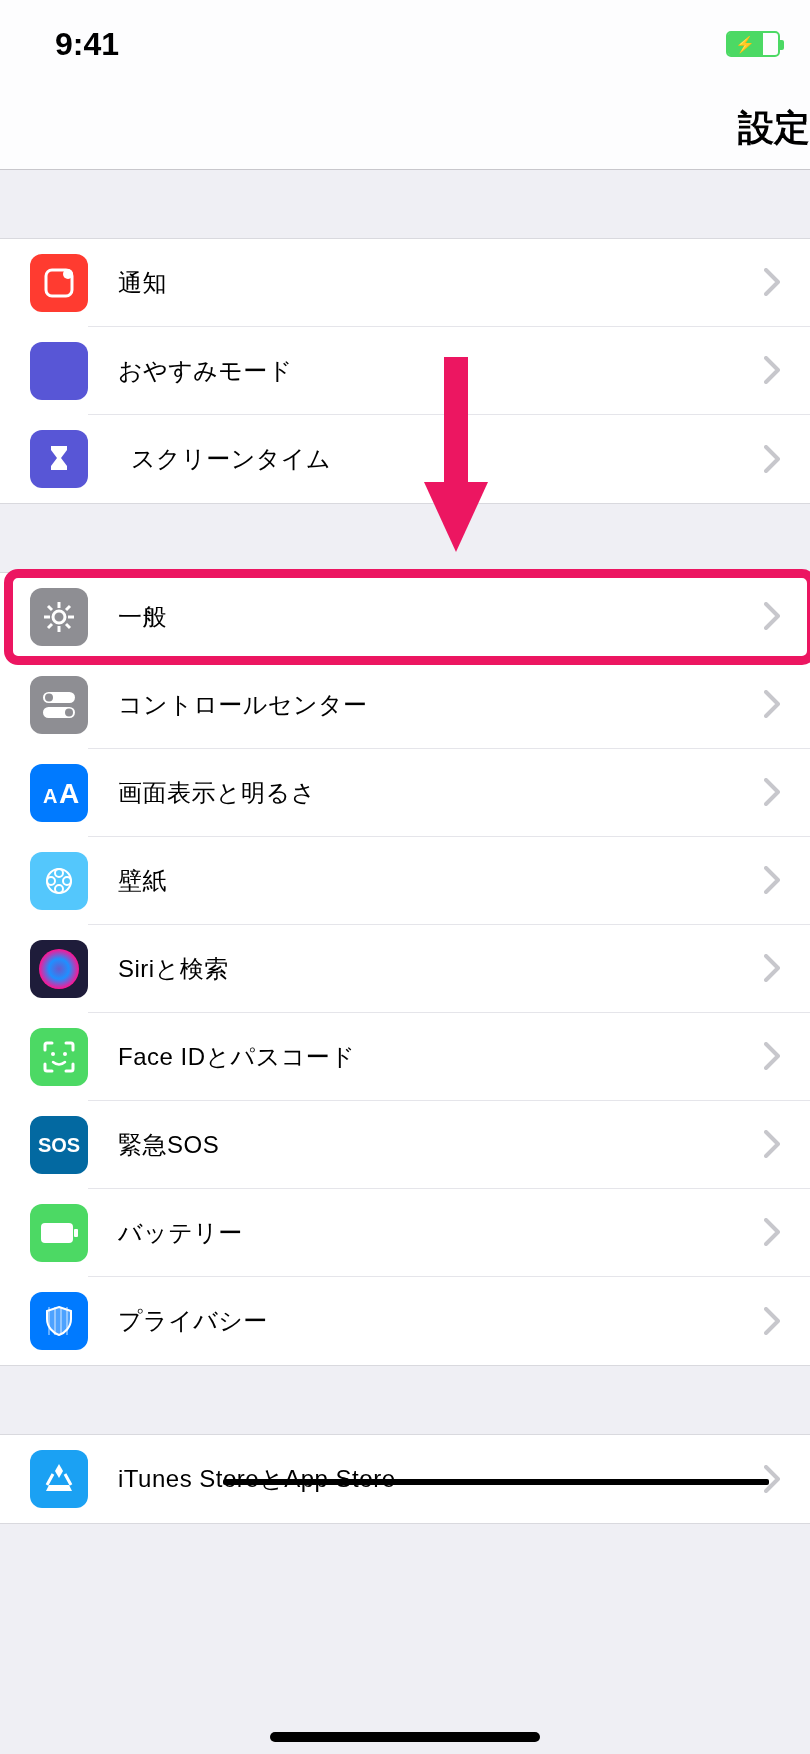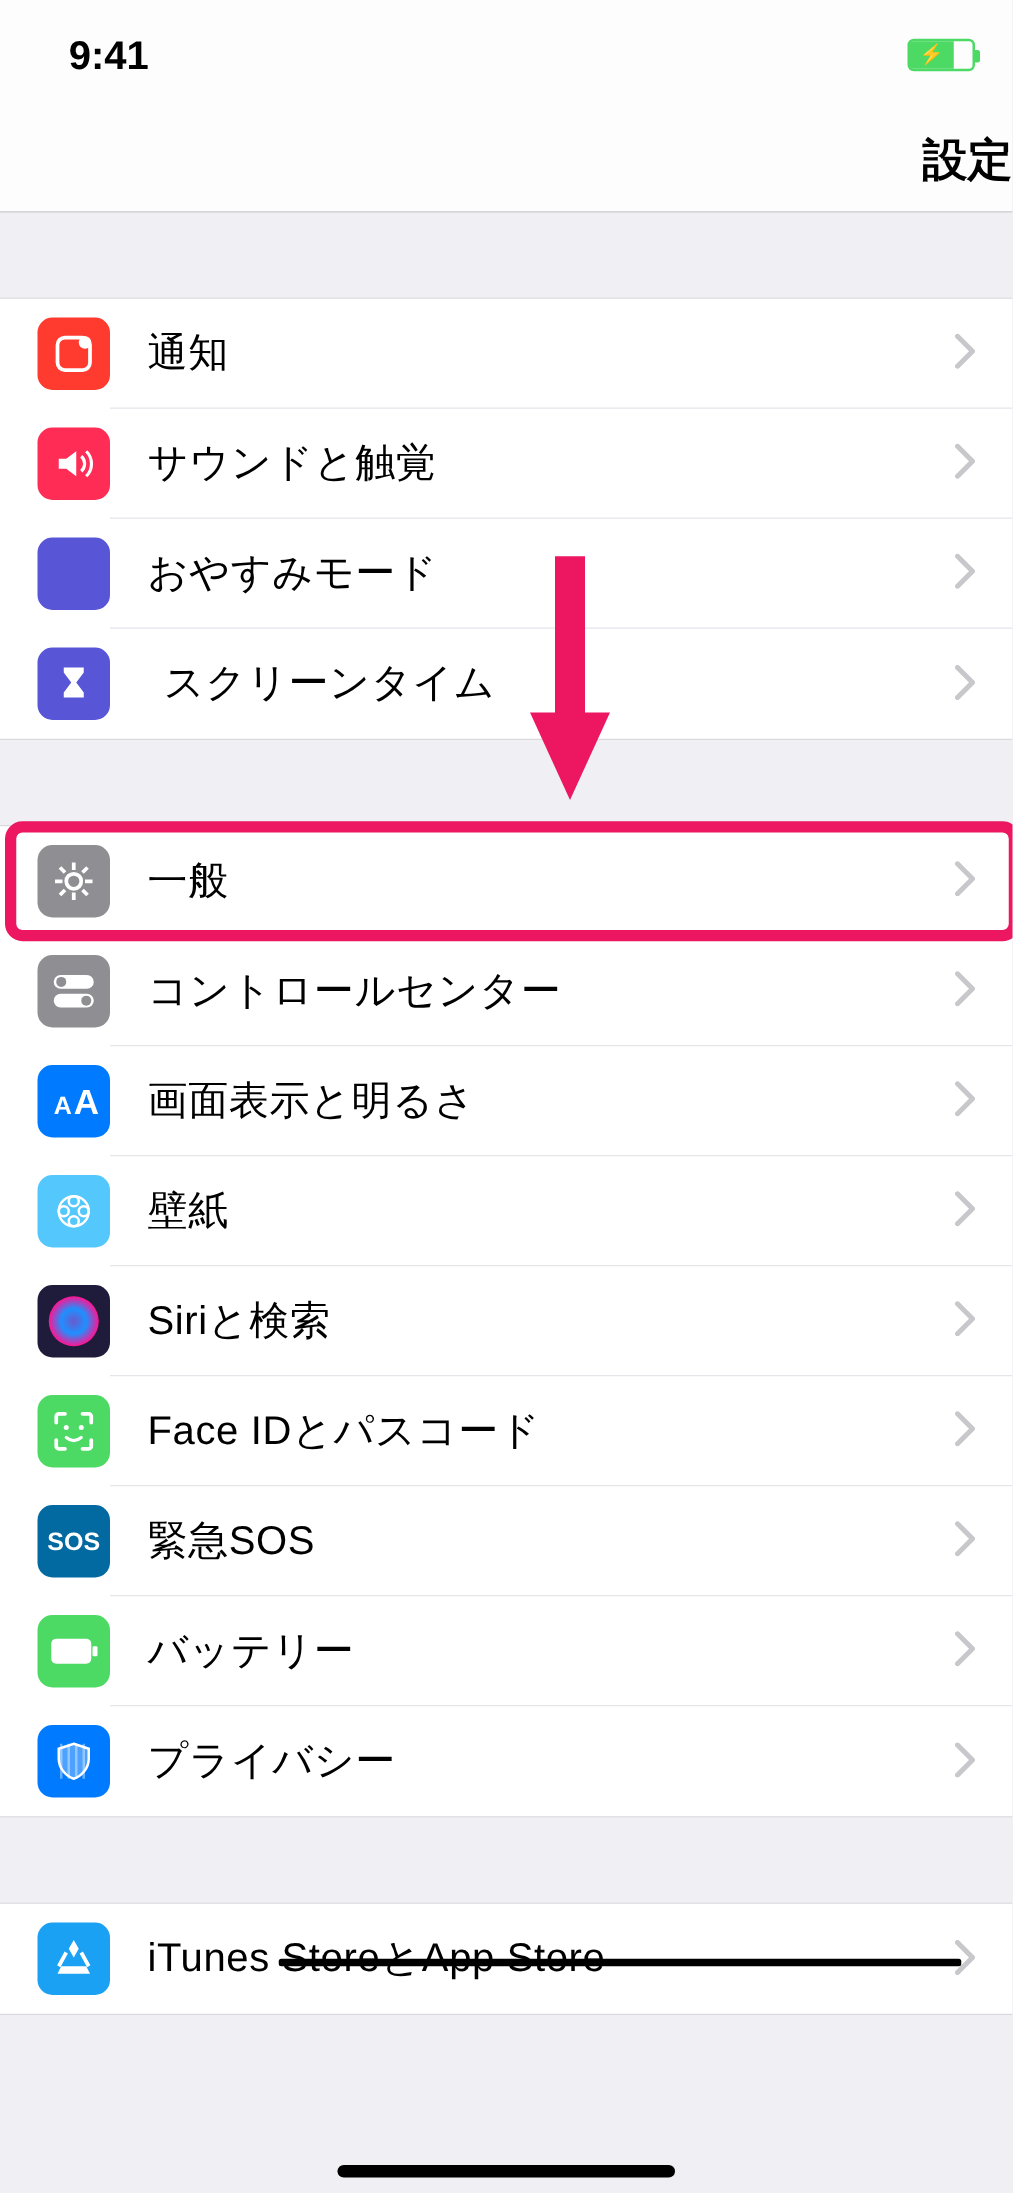--- a/index.html
+++ b/index.html
@@ -78,21 +78,21 @@
     .icon-box {
       width: 58px;
       height: 58px;
       border-radius: 12px;
       display: flex;
       align-items: center;
       justify-content: center;
       flex-shrink: 0;
     }
     .row-label {
-      font-size: 32px;
+      font-size: 24px;
       margin-left: 30px;
       flex: 1;
       letter-spacing: 0.5px;
     }
     .chevron {
       color: #c7c7cc;
       font-size: 40px;
       font-weight: 300;
     }
     .highlight-box {
@@ -152,34 +152,20 @@
 <div id="group1" class="section">
     <div class="row">
       <div class="icon-box" style="background: rgb(255, 59, 48);">
         <svg width="36" height="36" viewBox="0 0 36 36">
           <rect x="5" y="5" width="26" height="26" rx="6" fill="none" stroke="#fff" stroke-width="3"></rect>
           <circle cx="27" cy="9" r="5" fill="#fff"></circle>
         </svg>
       </div>
       <div class="row-content">
         <span class="row-label">通知</span>
-        <span class="chevron"><svg width="16" height="28" viewBox="0 0 16 28">
-            <path d="M2 2l12 12L2 26" stroke="#c7c7cc" stroke-width="4" fill="none" stroke-linecap="round" stroke-linejoin="round"></path>
-          </svg></span>
-      </div>
-    </div>
-    <div class="row">
-      <div class="icon-box" style="background: rgb(255, 45, 85);">
-        <svg width="36" height="36" viewBox="0 0 36 36">
-          <path d="M6 14v8h6l8 6V8l-8 6z" fill="#fff"></path>
-          <path d="M24 12a8 8 0 010 12M28 8a14 14 0 010 20" stroke="#fff" stroke-width="2.5" fill="none"></path>
-        </svg>
-      </div>
-      <div class="row-content">
-        <span class="row-label">サウンドと触覚</span>
         <span class="chevron"><svg width="16" height="28" viewBox="0 0 16 28">
             <path d="M2 2l12 12L2 26" stroke="#c7c7cc" stroke-width="4" fill="none" stroke-linecap="round" stroke-linejoin="round"></path>
           </svg></span>
       </div>
     </div>
     <div class="row">
       <div class="icon-box" style="background: rgb(88, 86, 214);">
         <svg width="36" height="36" viewBox="0 0 36 36">
           <path d="M24 4a14 14 0 100 28 11 11 0 010-28z" fill="#fff"></path>
         </svg>

